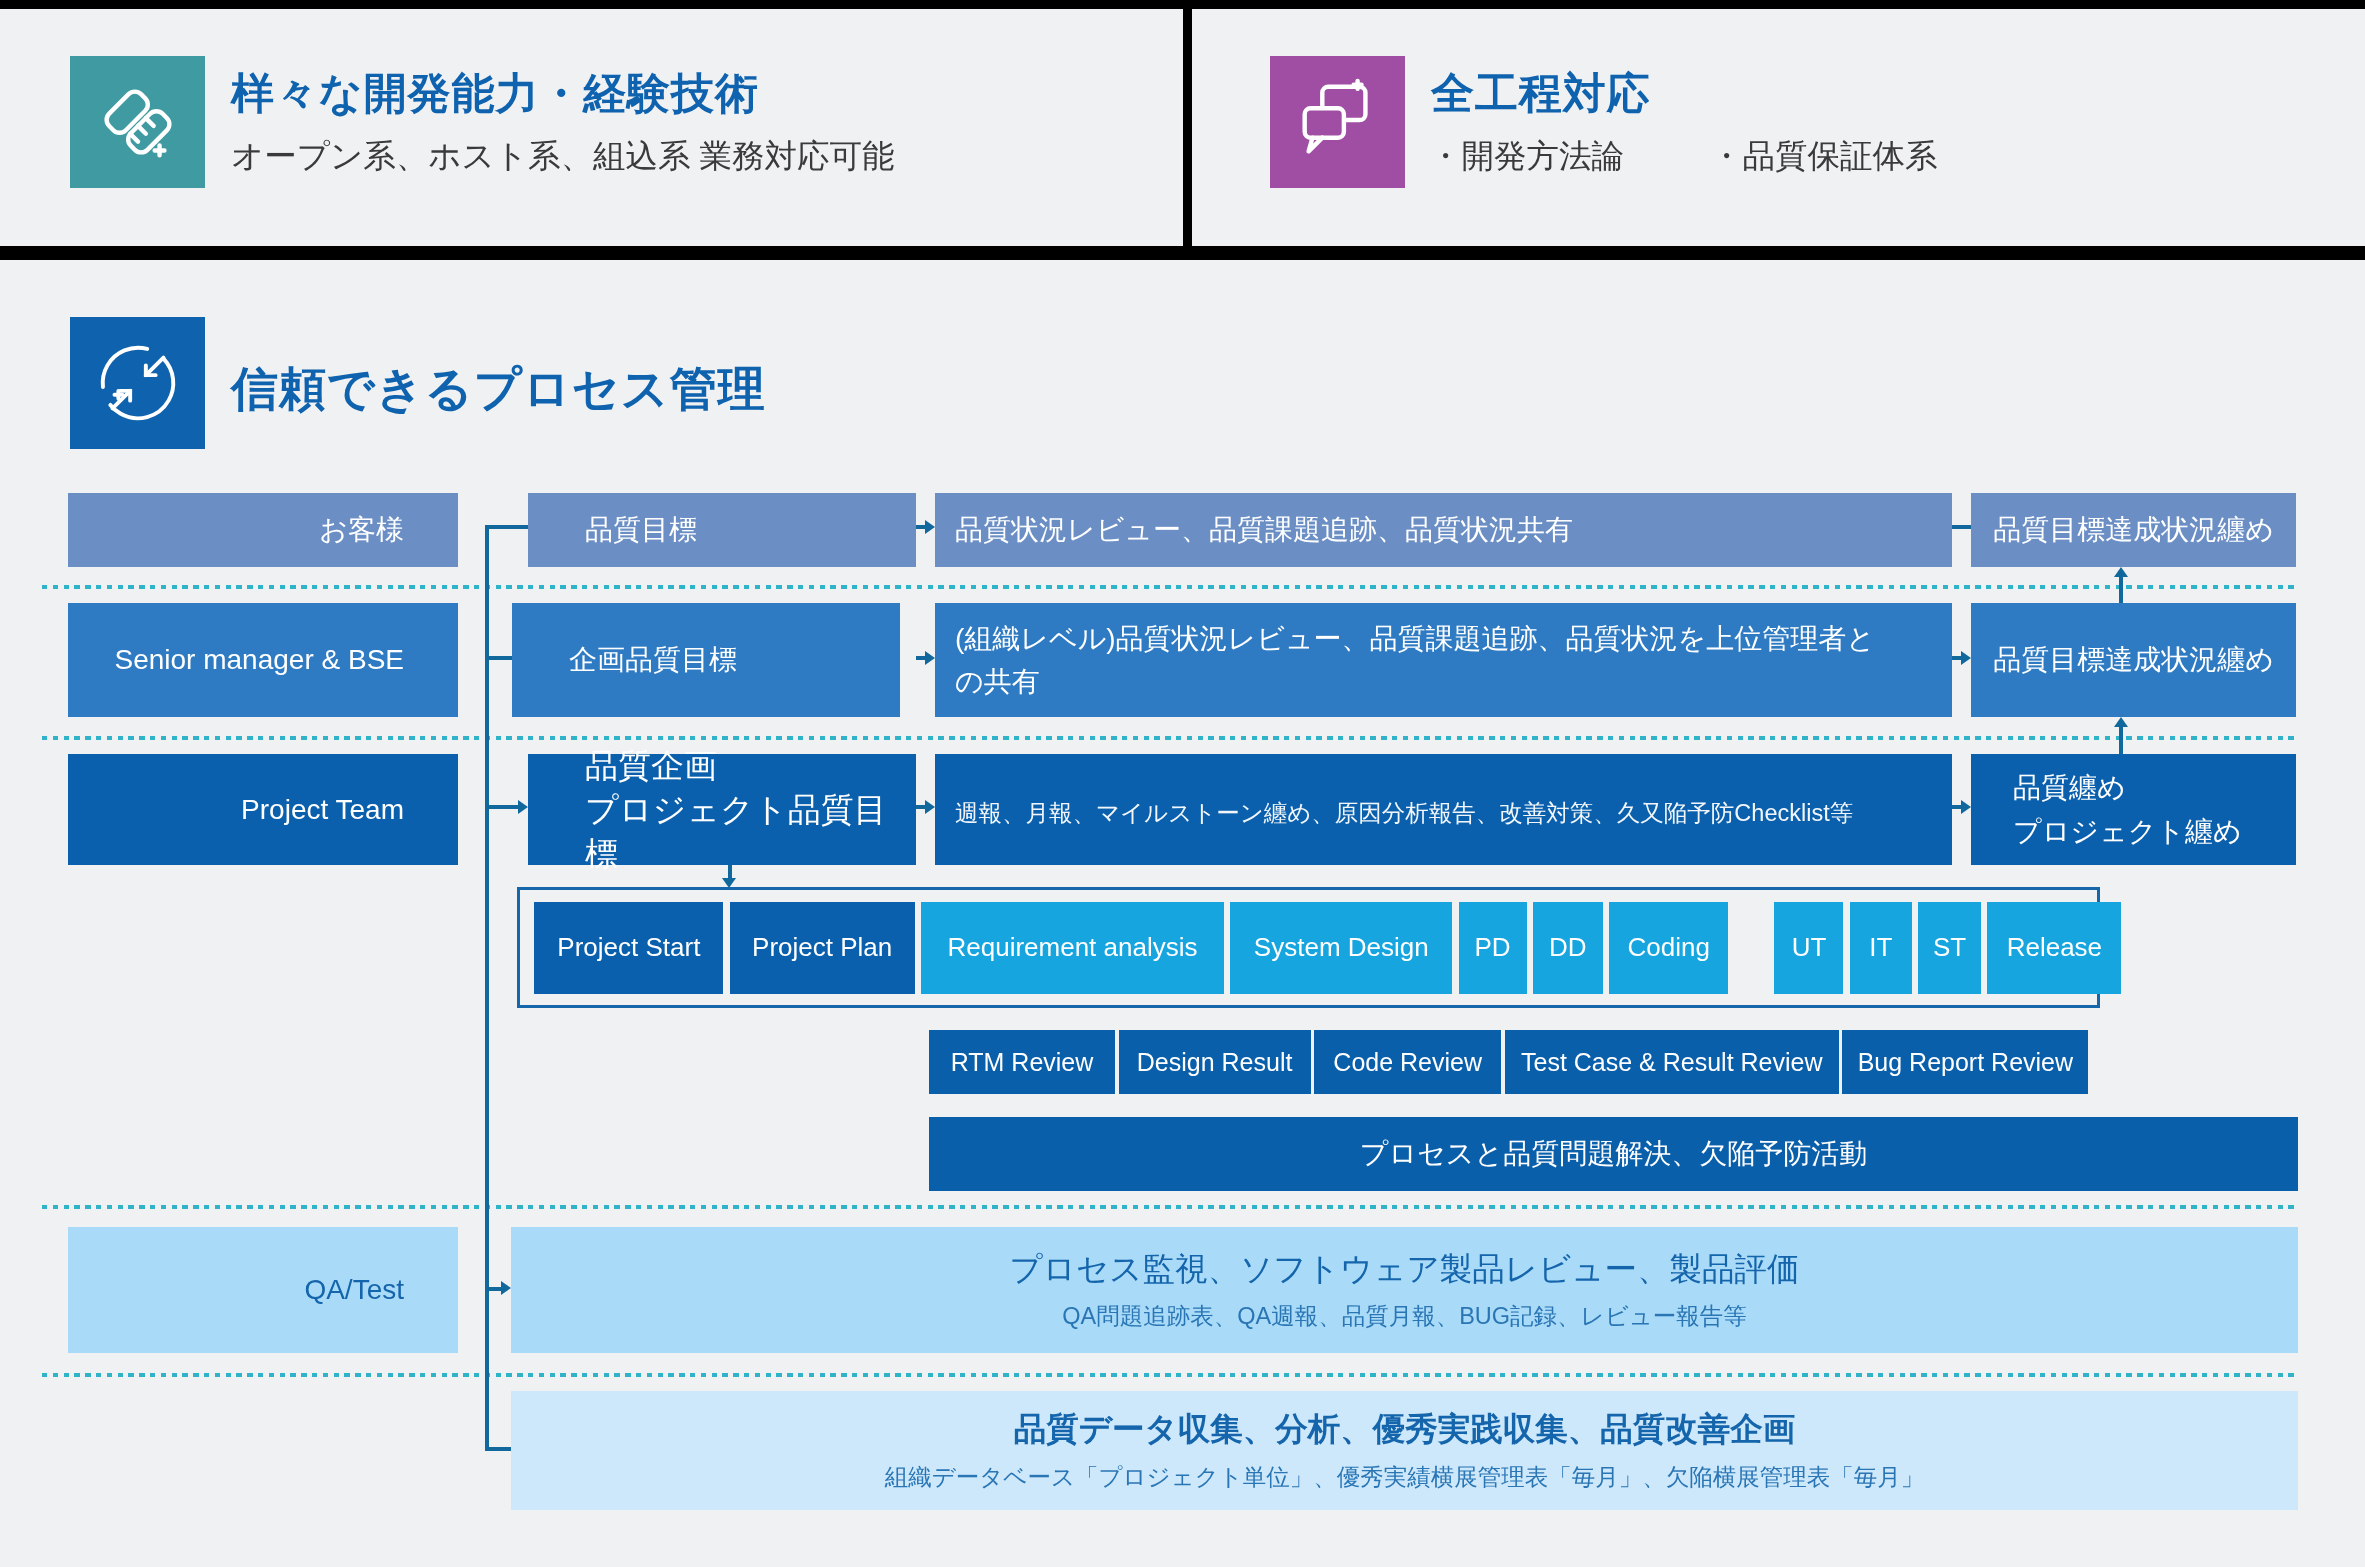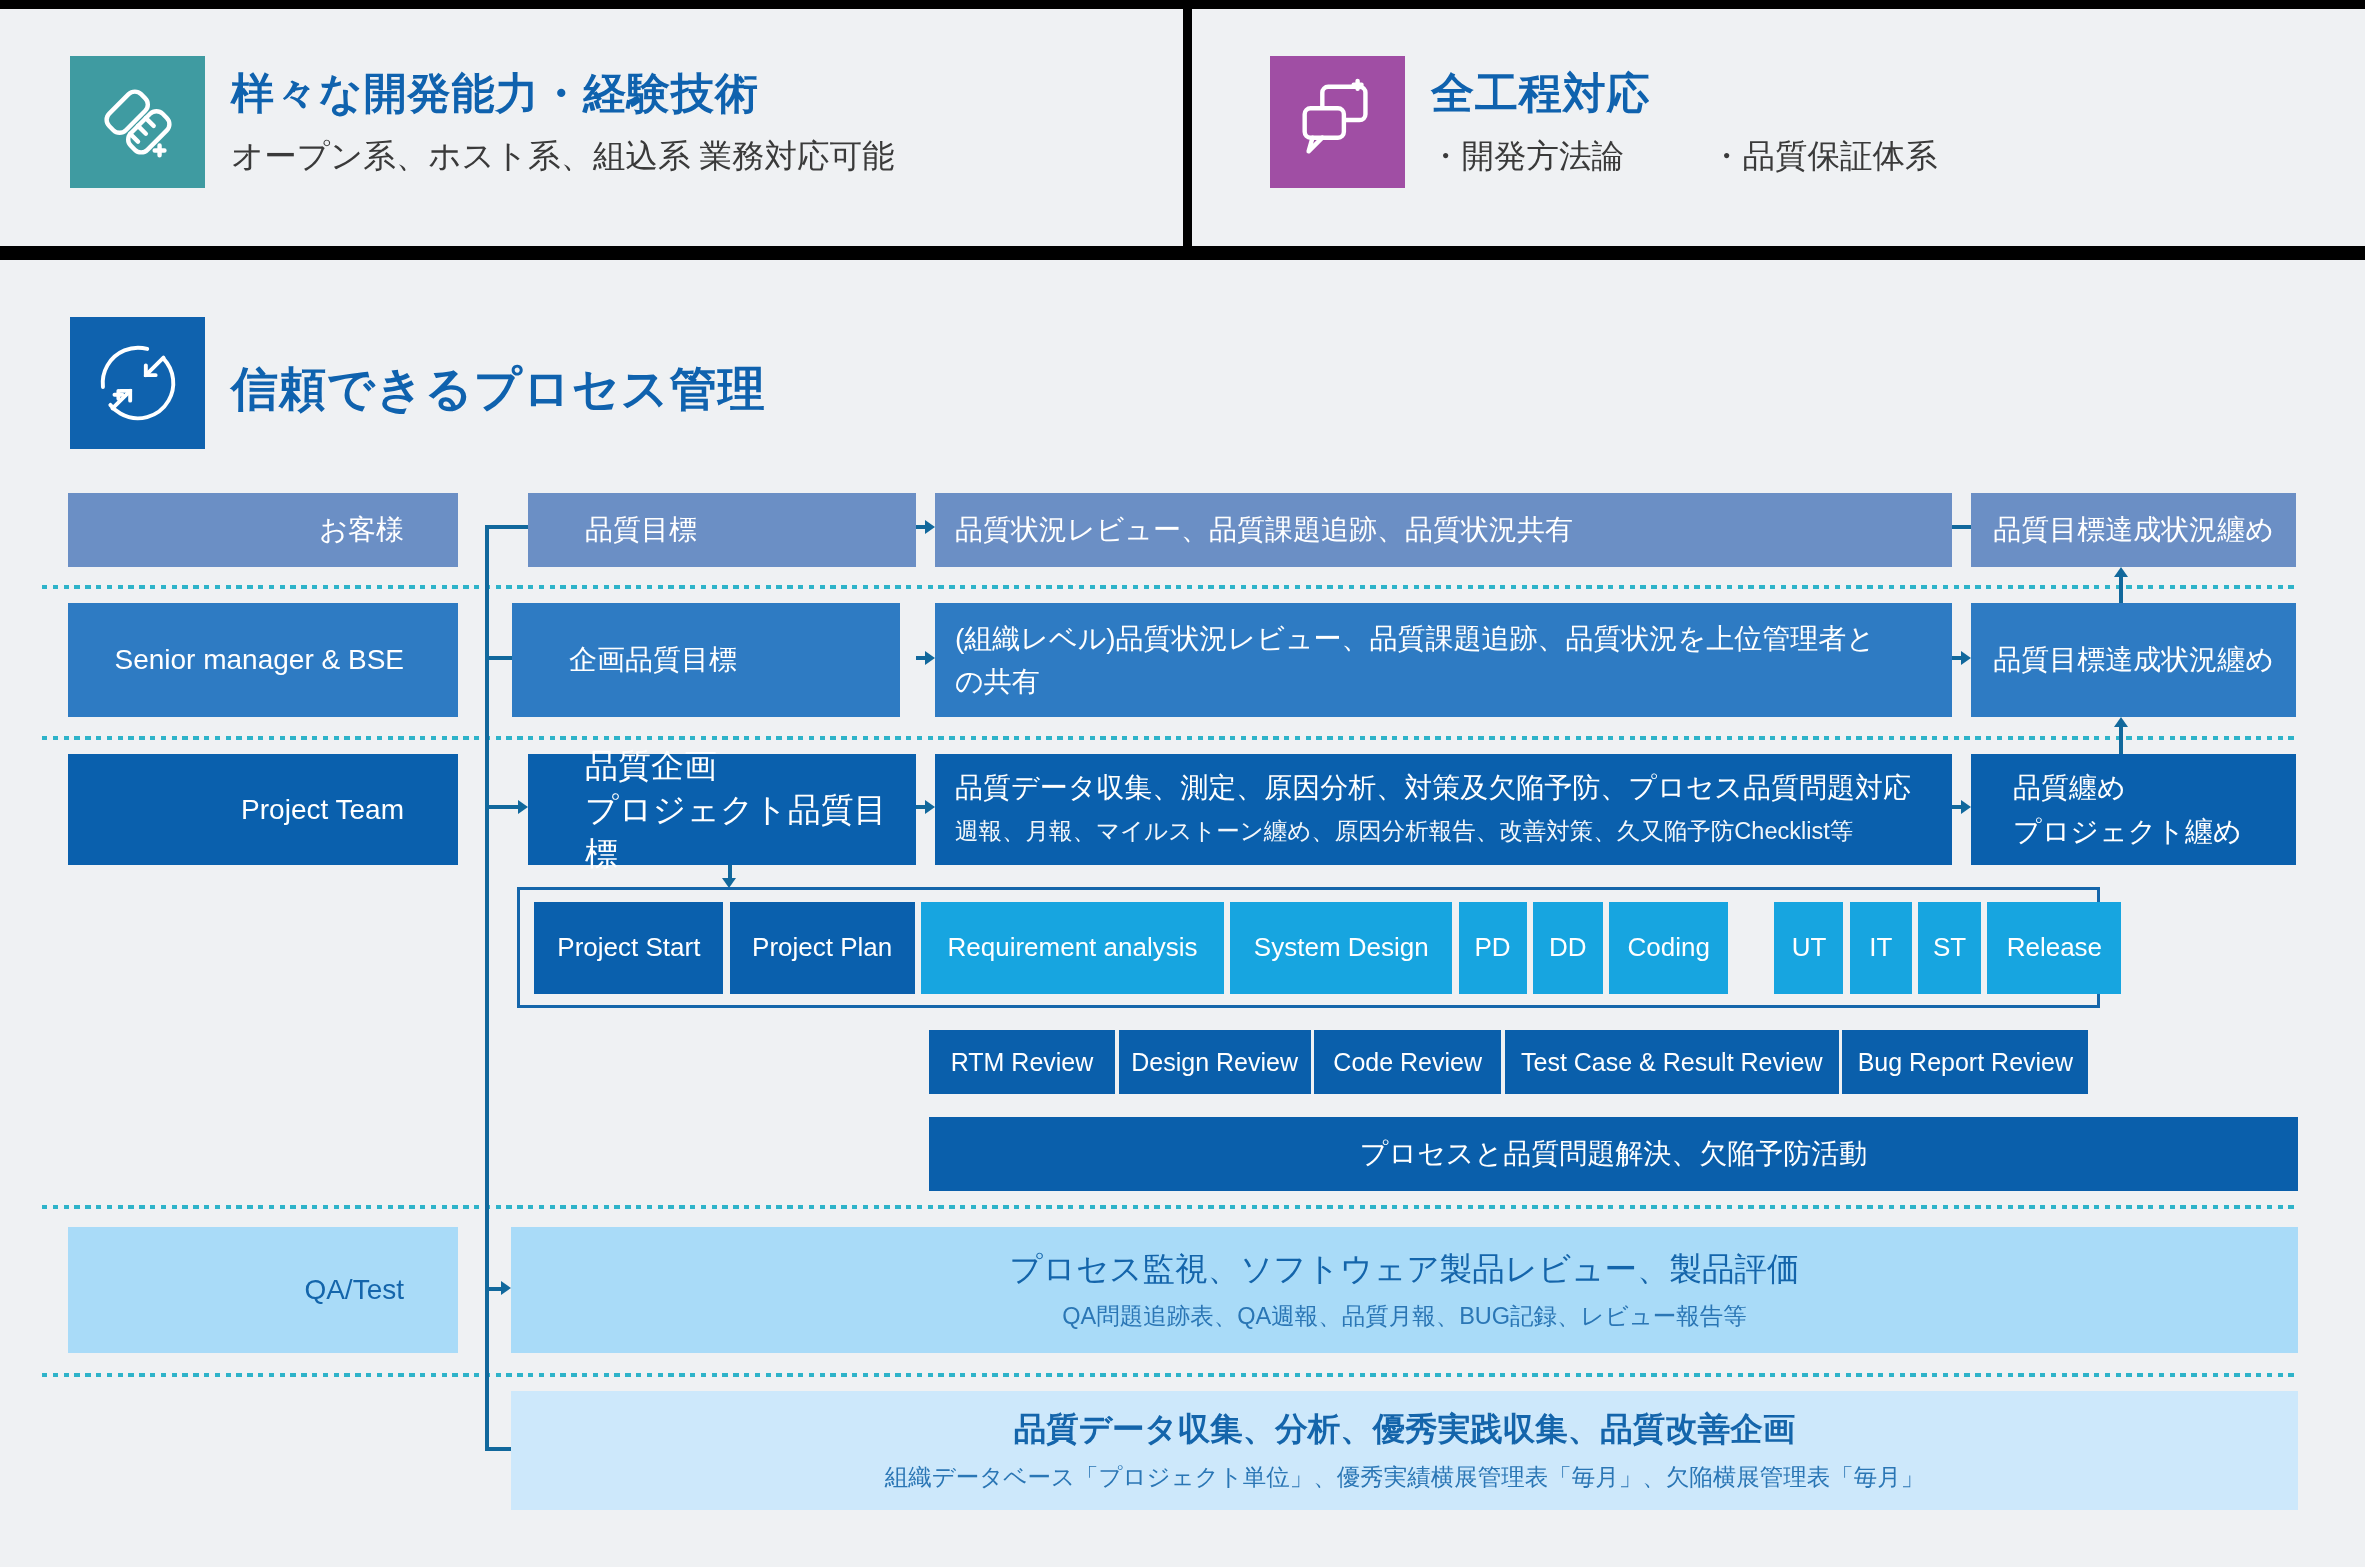--- a/index.html
+++ b/index.html
@@ -181,21 +181,20 @@
     <span>の共有</span>
   </div>
   <div class="abs box c-row2 r-center" style="left:1971px;top:603px;width:325px;height:114px;">品質目標達成状況纏め</div>
 
   <div class="abs box c-row3 lbl" style="left:68px;top:754px;width:390px;height:111px;">Project Team</div>
   <div class="abs box c-row3 mid-lines" style="left:528px;top:754px;width:388px;height:111px;">
     <span>品質企画</span>
     <span>プロジェクト品質目標</span>
   </div>
   <div class="abs box c-row3 wideb w-lines" style="left:935px;top:754px;width:1017px;height:111px;line-height:36px;">
-    <span>品質データ収集、測定、原因分析、対策及欠陥予防、プロセス品質問題対応</span>
     <span class="sub-line">週報、月報、マイルストーン纏め、原因分析報告、改善対策、久又陥予防Checklist等</span>
   </div>
   <div class="abs box c-row3 r-lines" style="left:1971px;top:754px;width:325px;height:111px;">
     <span>品質纏め</span>
     <span>プロジェクト纏め</span>
   </div>
 
   <div class="abs proc">
       <div class="phase">Project Start</div>
       <div class="phase">Project Plan</div>
@@ -205,21 +204,21 @@
       <div class="phase">DD</div>
       <div class="phase">Coding</div>
       <div class="phase">UT</div>
       <div class="phase">IT</div>
       <div class="phase">ST</div>
       <div class="phase">Release</div>
     </div>
 
   <div class="abs reviews">
       <div class="review">RTM Review</div>
-      <div class="review">Design Review</div>
+      <div class="review">Design Result</div>
       <div class="review">Code Review</div>
       <div class="review">Test Case &amp; Result Review</div>
       <div class="review">Bug Report Review</div>
     </div>
 
   <div class="abs solve">プロセスと品質問題解決、欠陥予防活動</div>
 
   <div class="abs box qa-bg qa-lbl" style="left:68px;top:1227px;width:390px;height:126px;">QA/Test</div>
   <div class="abs box qa-bg band" style="left:511px;top:1227px;width:1787px;height:126px;">
     <span class="t">プロセス監視、ソフトウェア製品レビュー、製品評価</span>

